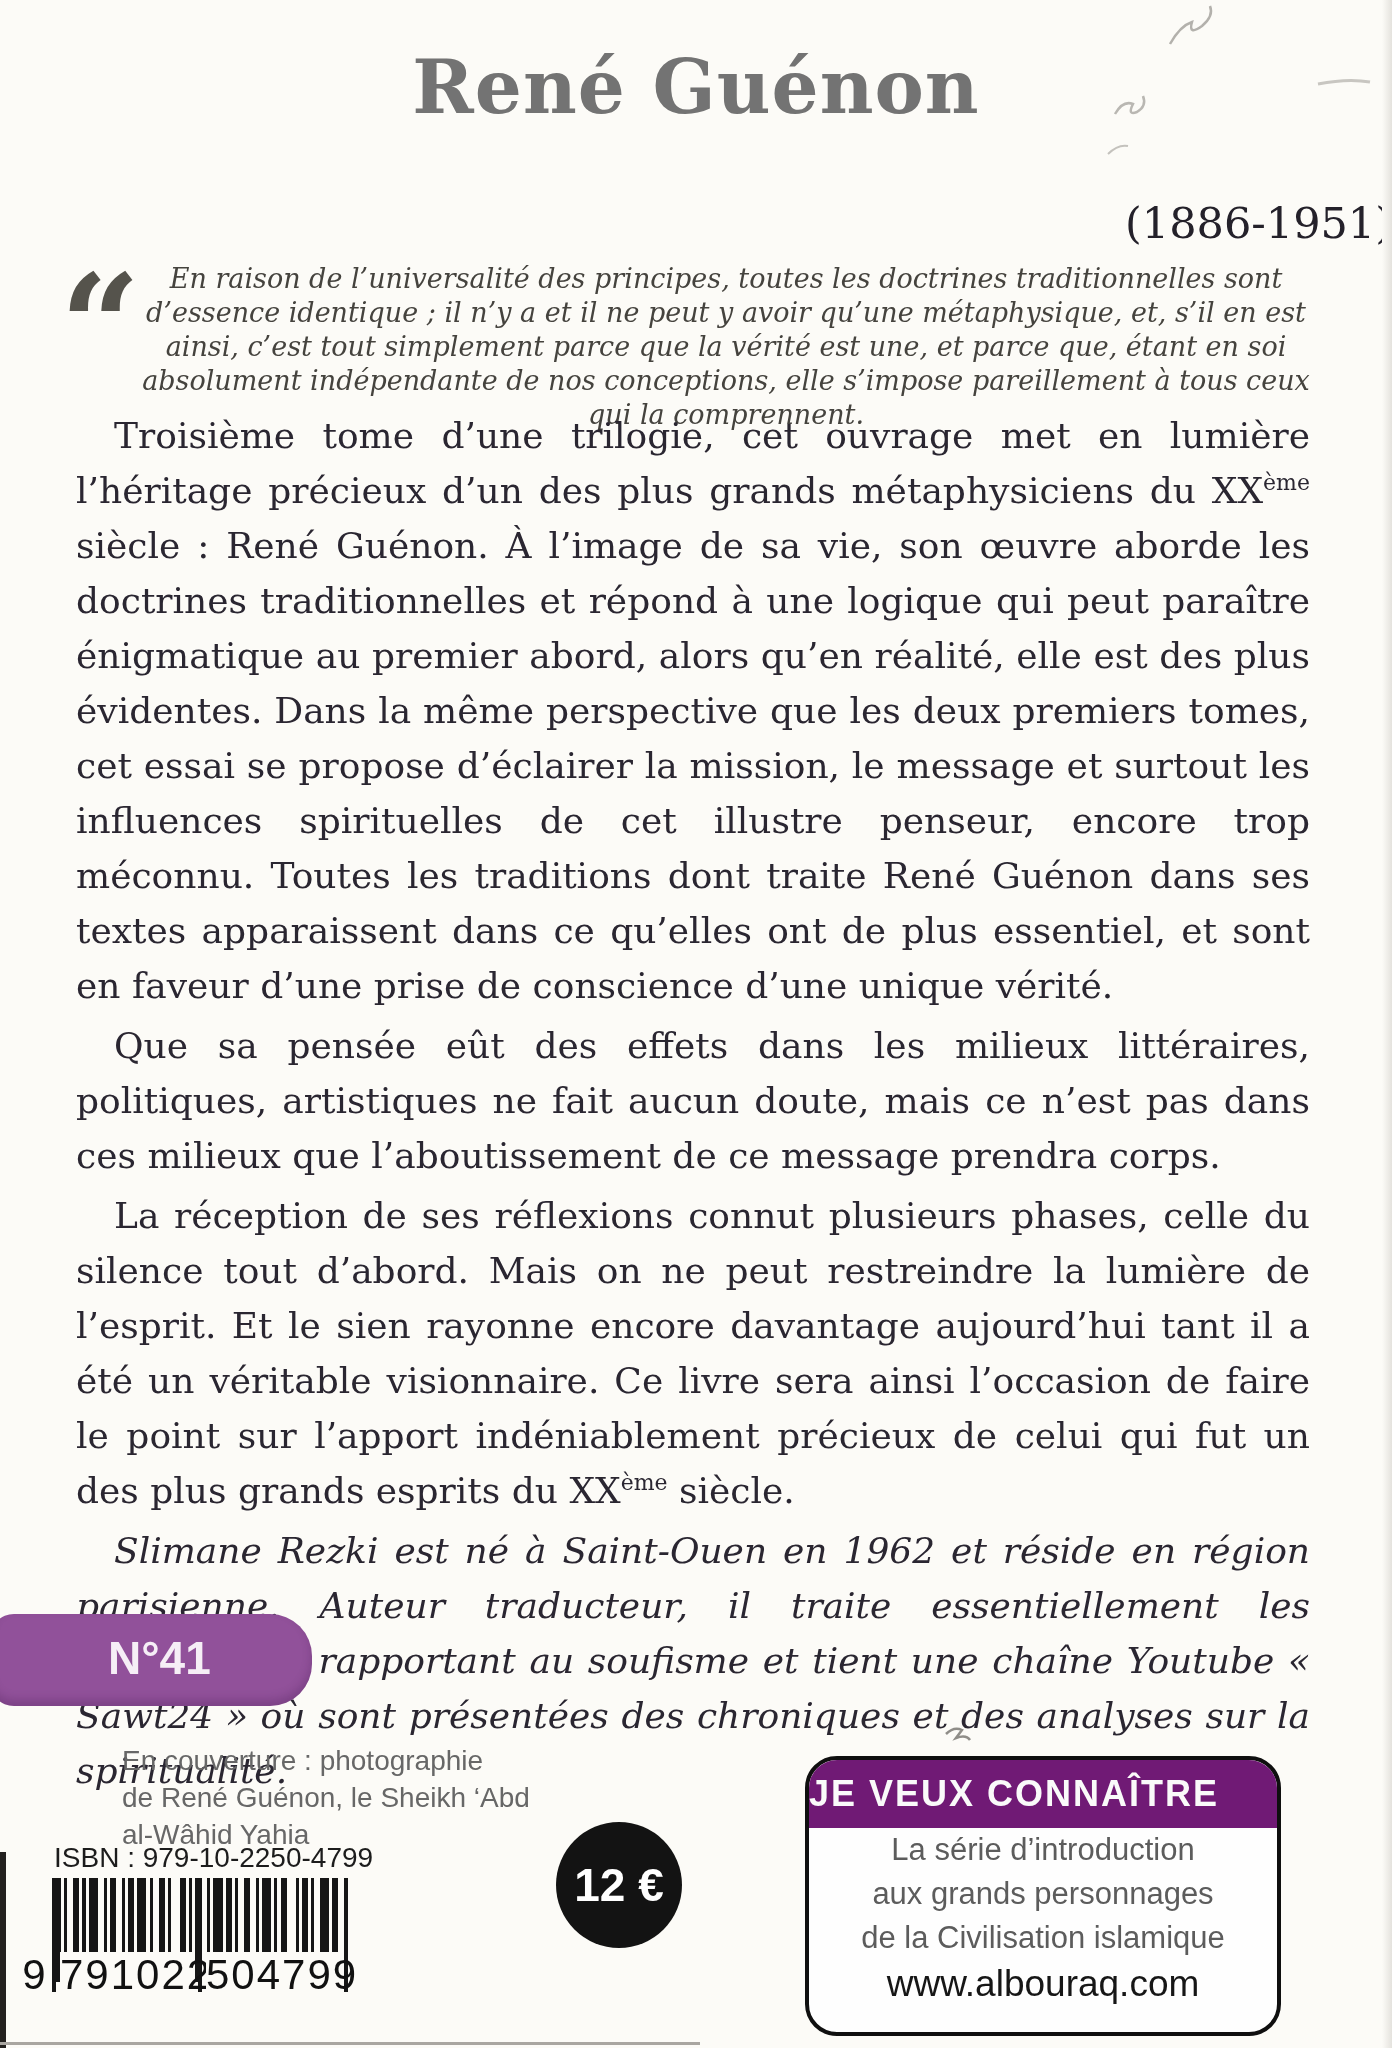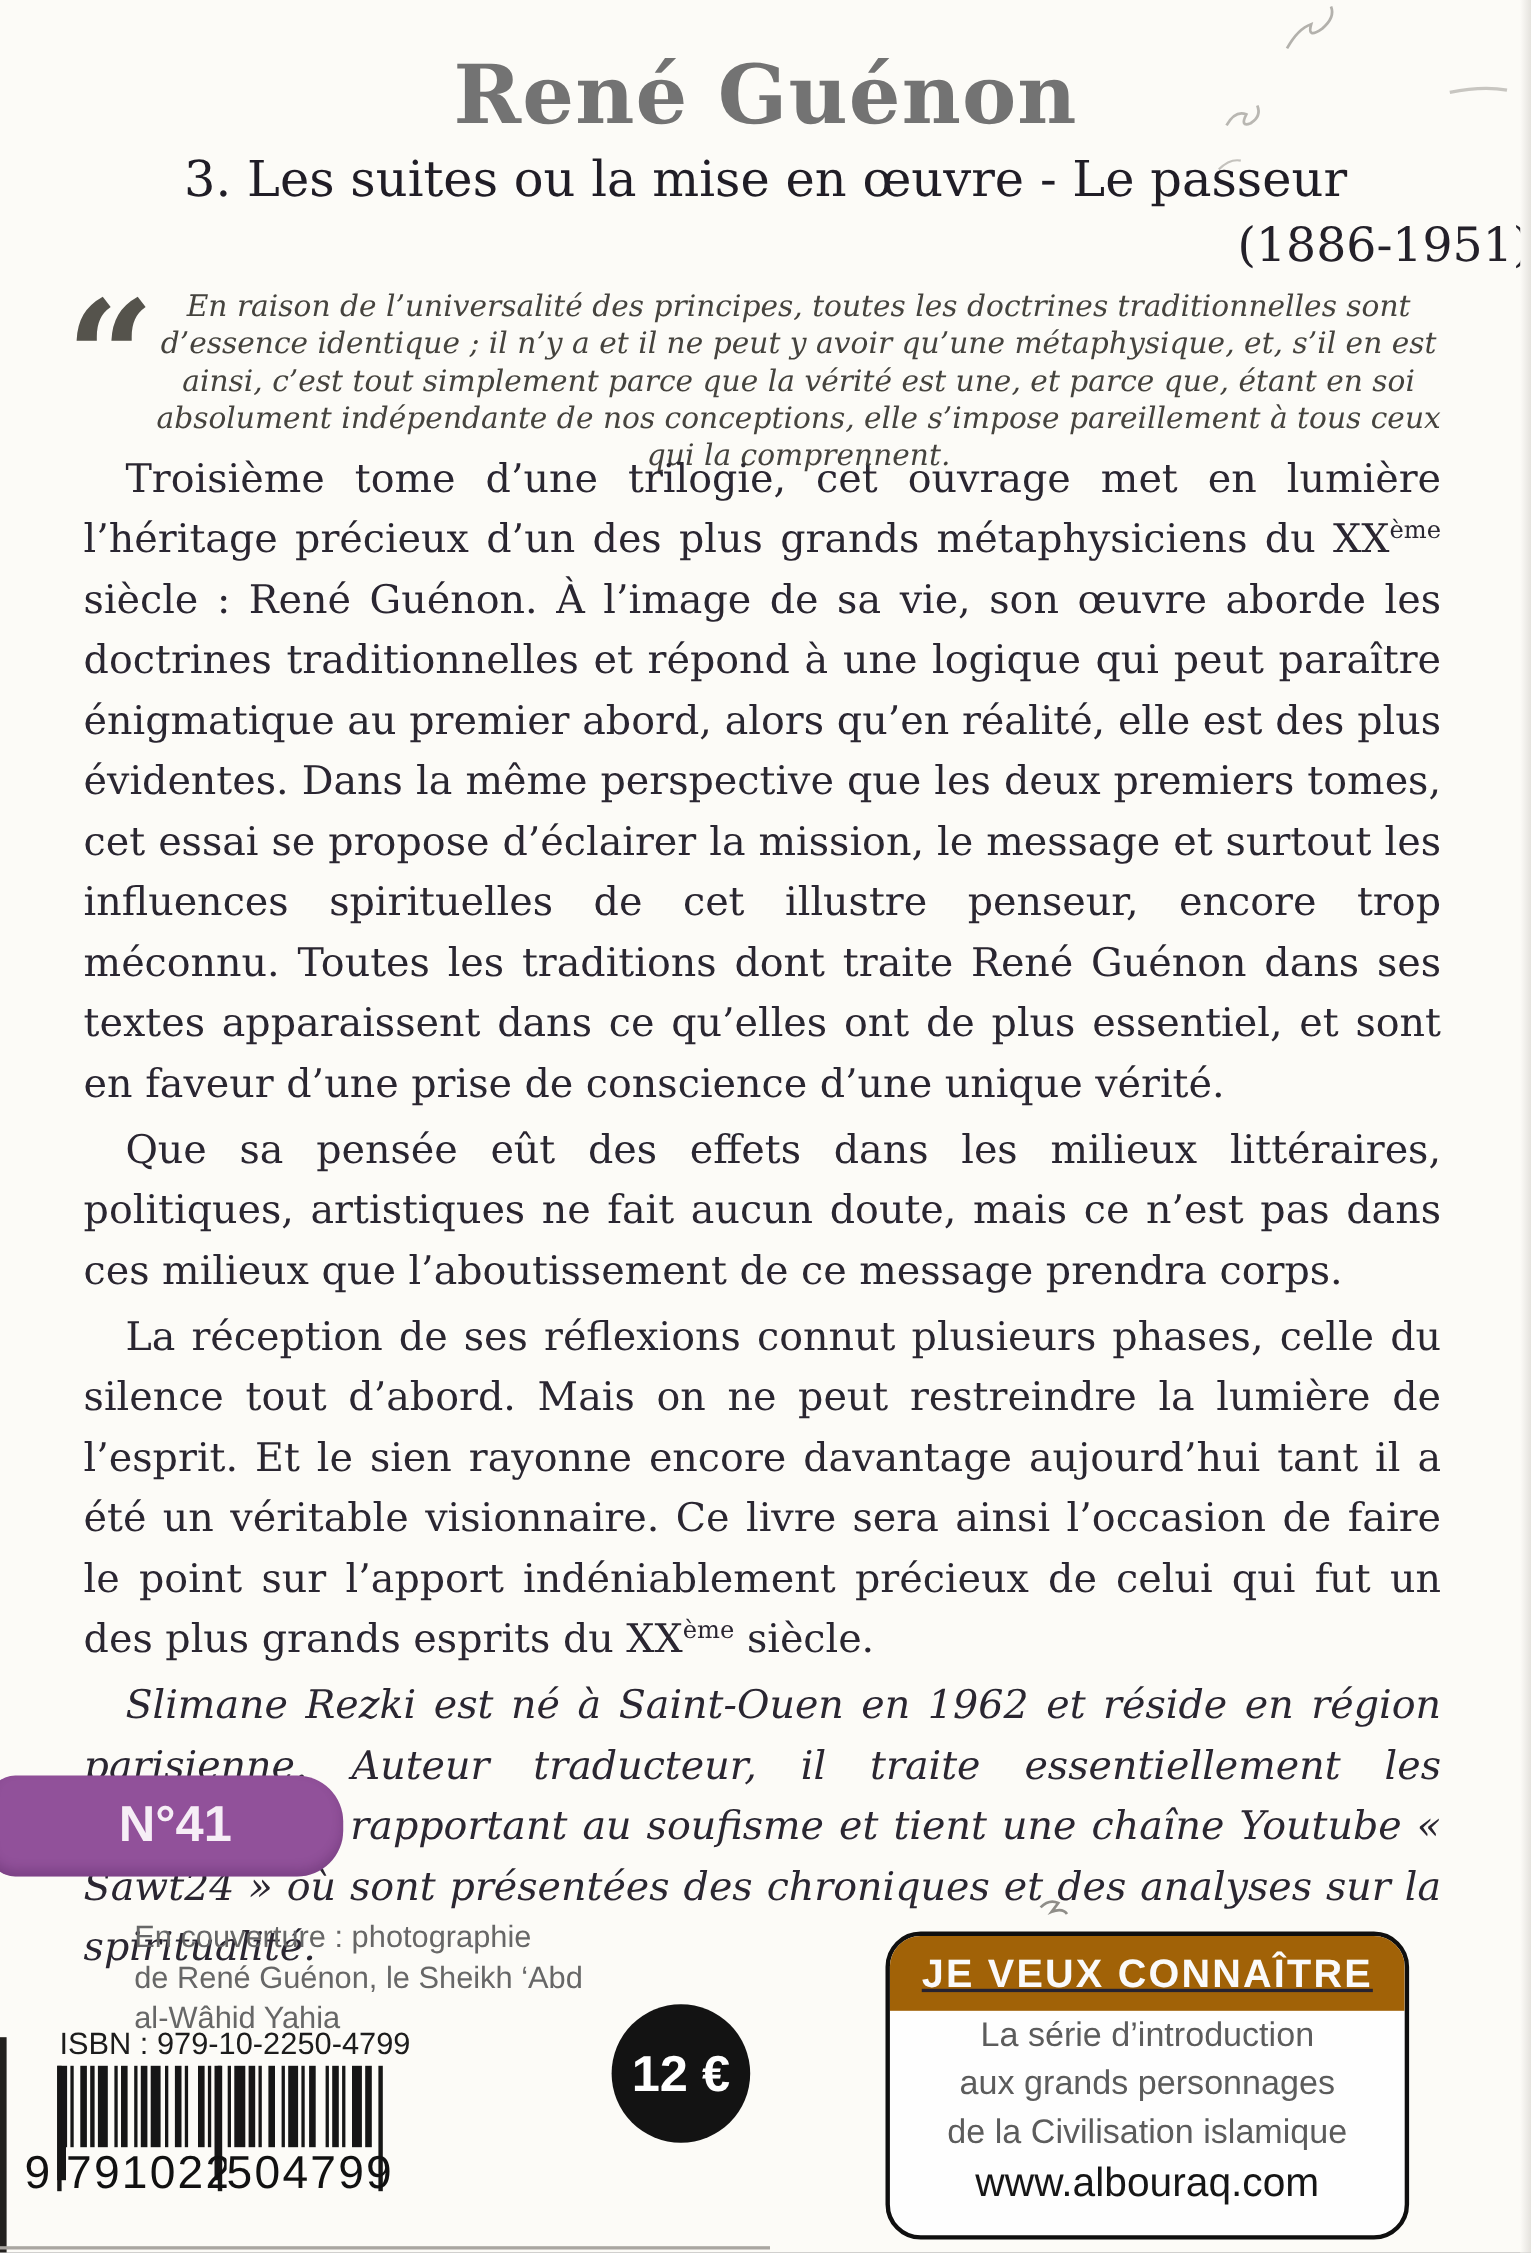--- a/index.html
+++ b/index.html
@@ -126,22 +126,22 @@
   .promo-box{
     position:absolute;left:805px;top:1756px;
     width:476px;height:280px;
     background:#fefefe;
     border:4px solid #0f0f0f;
     border-radius:32px;
     overflow:hidden;
     box-sizing:border-box;
   }
   .promo-head{
-    height:68px;background:#a16207;
-    display:flex;align-items:center;justify-content:center;text-decoration:underline;
+    height:68px;background:#701a75;
+    display:flex;align-items:center;justify-content:flex-start;
   }
   .promo-head span{
     font-family:"Liberation Sans",sans-serif;
     font-weight:bold;font-size:36px;letter-spacing:2px;
     color:#fafafa;
   }
   .promo-body{
     text-align:center;
     font-family:"Liberation Sans",sans-serif;
     font-size:31px;line-height:44px;color:#5c5c5c;
@@ -174,21 +174,20 @@
     <path d="M35 110 q8 -14 18 -10 q-6 12 4 8 q10 -6 6 -16" stroke="#b9b7b2" stroke-width="2.5" fill="none"></path>
     <path d="M90 40 q10 -18 22 -22 q-4 14 10 4 q12 -10 8 -20" stroke="#b3b1ac" stroke-width="2.5" fill="none"></path>
     <path d="M28 150 q10 -10 20 -8" stroke="#c4c2bd" stroke-width="2" fill="none"></path>
     <path d="M238 80 q30 -6 52 -2" stroke="#c8c6c1" stroke-width="3" fill="none"></path>
   </svg>
   <svg class="scribble" style="left:938px;top:1716px;" width="40" height="30" viewBox="0 0 40 30">
     <path d="M8 18 q8 -8 16 -4 l-6 8 q10 -4 14 2" stroke="#8f8d88" stroke-width="2.5" fill="none"></path>
   </svg>
 
   <div class="title">René Guénon</div>
-  <div class="subtitle">3. Les suites ou la mise en œuvre - Le passeur</div>
   <div class="dates">(1886-1951)</div>
 
   <div class="quote-wrap">
     <div class="quote-mark">“</div>
     <p class="quote-text">En raison de l’universalité des principes, toutes les doctrines traditionnelles sont d’essence identique ; il n’y a et il ne peut y avoir qu’une métaphysique, et, s’il en est ainsi, c’est tout simplement parce que la vérité est une, et parce que, étant en soi absolument indépendante de nos conceptions, elle s’impose pareillement à tous ceux qui la comprennent.</p>
   </div>
 
   <div class="body-text">
     <p><span>Troisième tome d’une trilogie, cet ouvrage met en lumière l’héritage précieux d’un des plus grands métaphysiciens du XX</span><sup>ème</sup><span> siècle : René Guénon. À l’image de sa vie, son œuvre aborde les doctrines traditionnelles et répond à une logique qui peut paraître énigmatique au premier abord, alors qu’en réalité, elle est des plus évidentes. Dans la même perspective que les deux premiers tomes, cet essai se propose d’éclairer la mission, le message et surtout les influences spirituelles de cet illustre penseur, encore trop méconnu. Toutes les traditions dont traite René Guénon dans ses textes apparaissent dans ce qu’elles ont de plus essentiel, et sont en faveur d’une prise de conscience d’une unique vérité.</span></p>
     <p><span>Que sa pensée eût des effets dans les milieux littéraires, politiques, artistiques ne fait aucun doute, mais ce n’est pas dans ces milieux que l’aboutissement de ce message prendra corps.</span></p>

